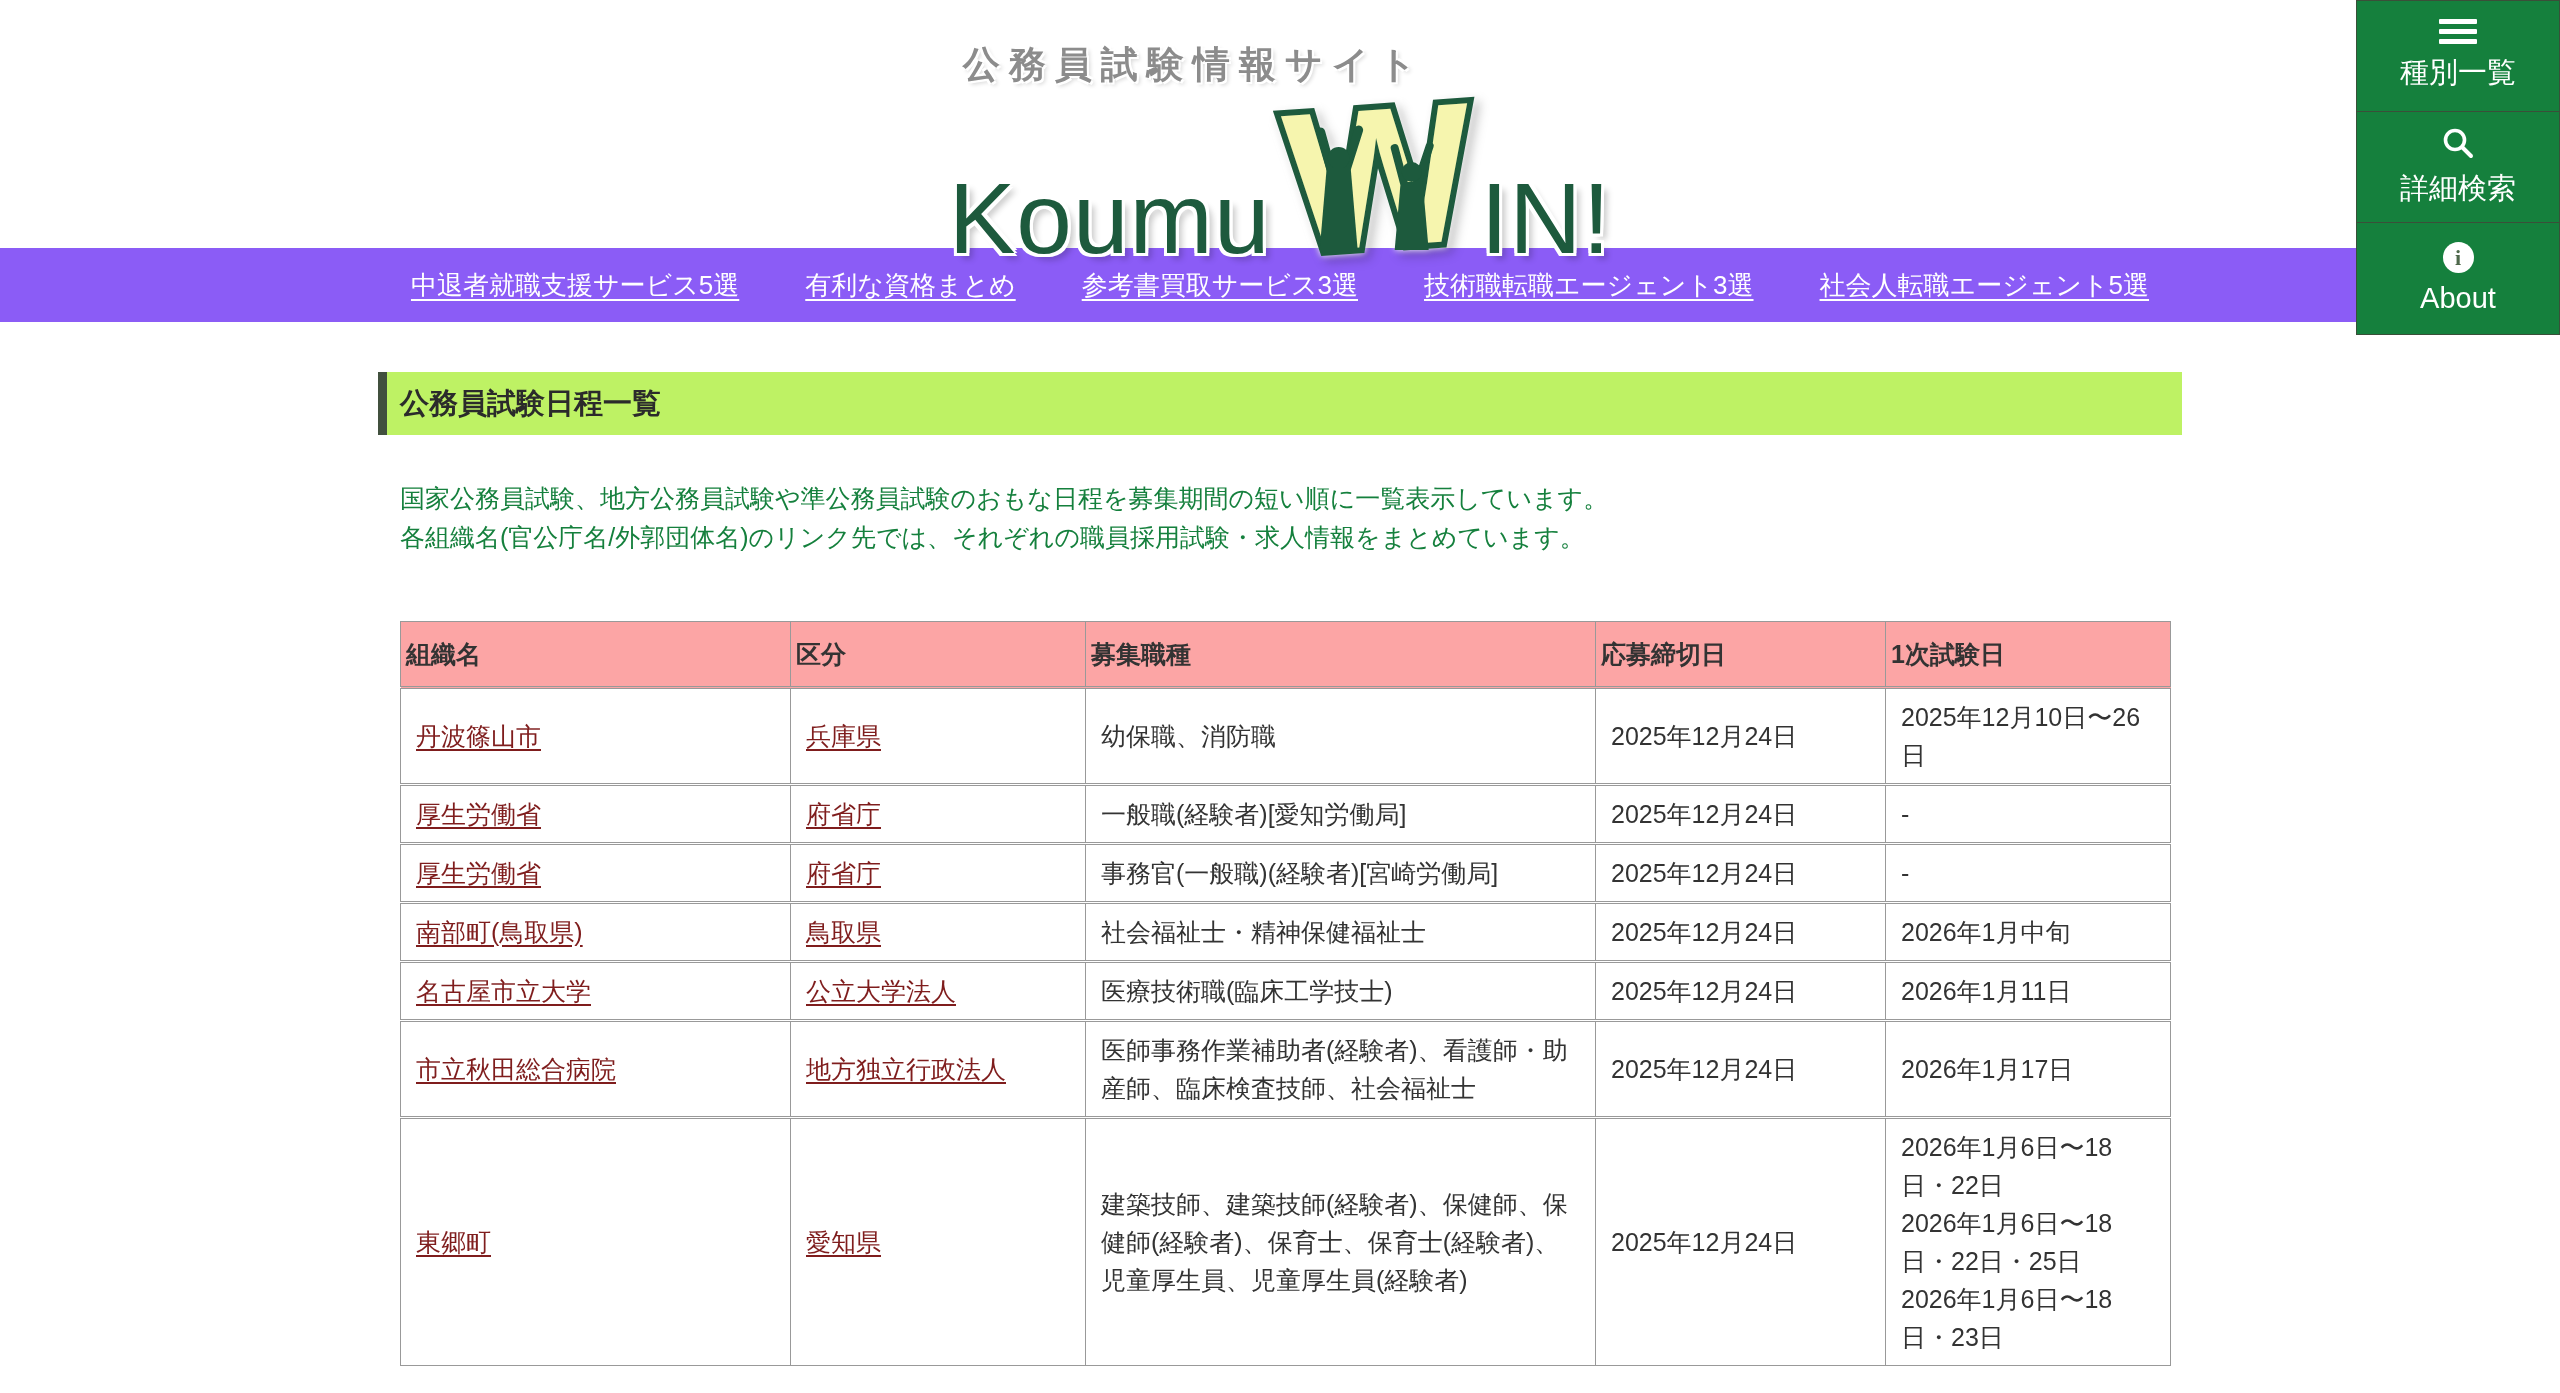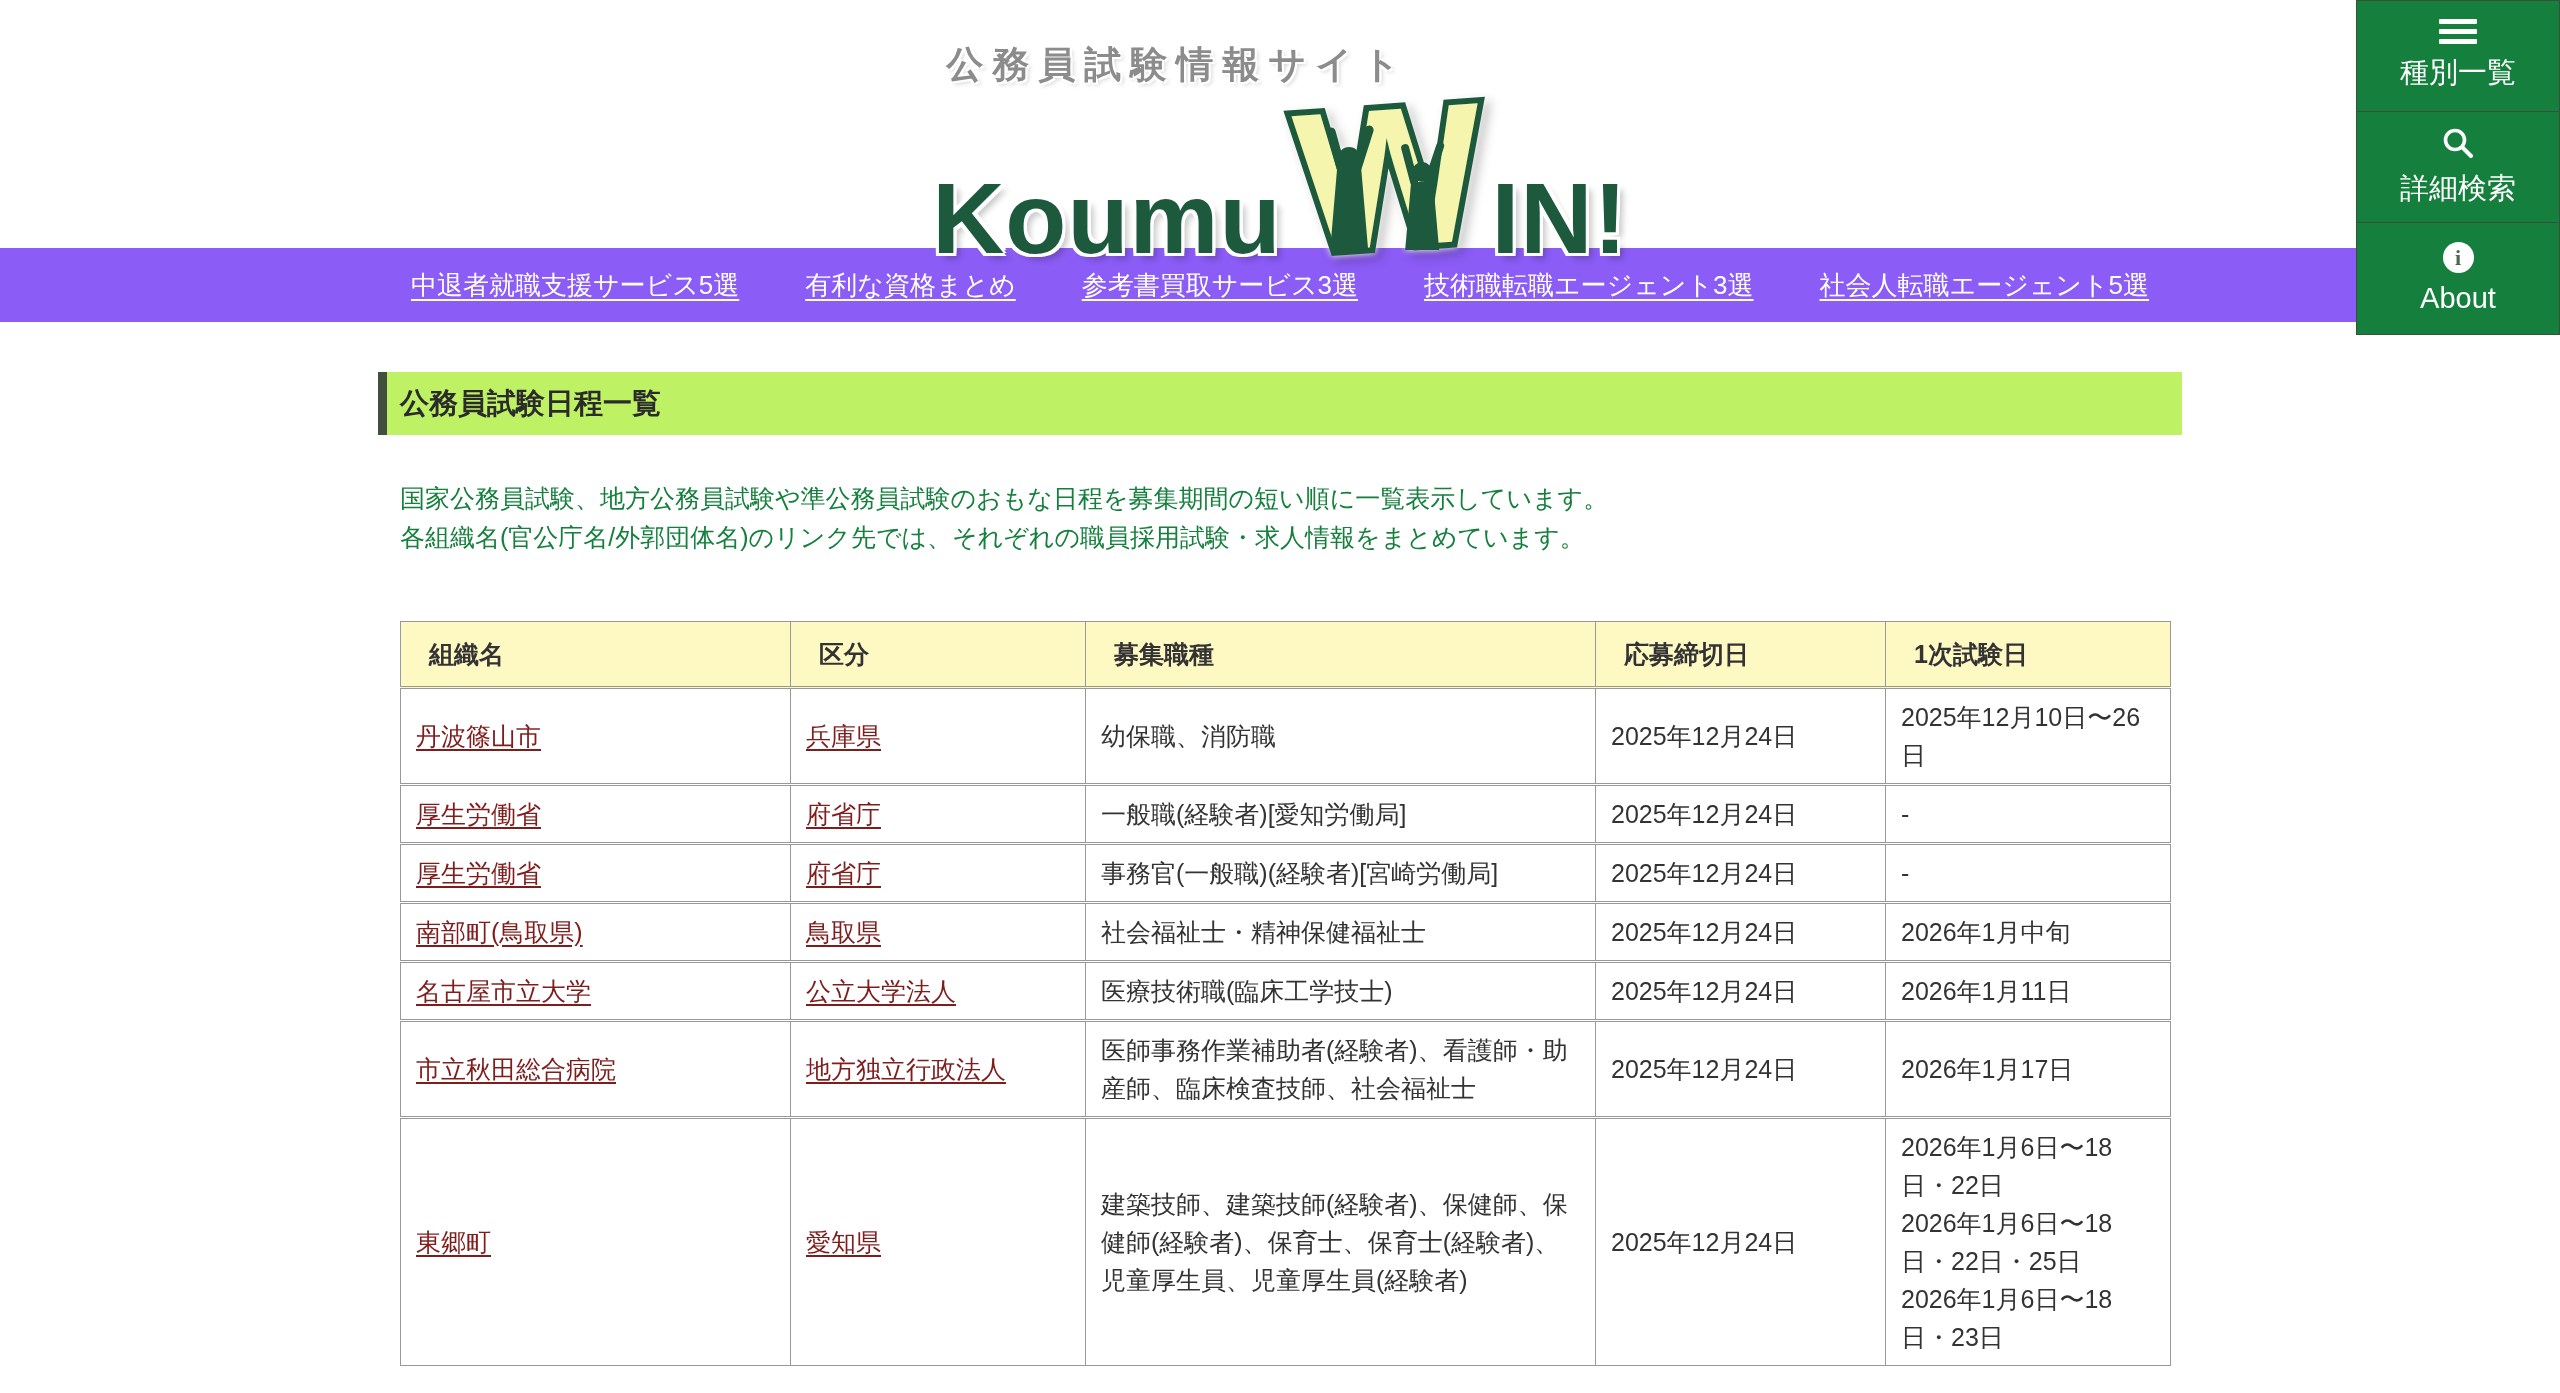--- a/index.html
+++ b/index.html
@@ -7,21 +7,21 @@
               font-family:"Liberation Sans","DejaVu Sans",sans-serif; color:#333; }
 
   
   .site-header { position:relative; height:248px; background:#fff; }
   .logo { position:absolute; top:40px; left:50%; transform:translateX(-50%);
           display:flex; flex-direction:column; align-items:flex-start; }
   .logo-tagline { font-size:37px; font-weight:bold; color:#8c8c8c; letter-spacing:9px;
                   margin-left:14px;
                   text-shadow:-2px -2px 0 #fff,2px -2px 0 #fff,-2px 2px 0 #fff,2px 2px 0 #fff, 3px 3px 4px rgba(0,0,0,.18); }
   .logo-main { display:flex; align-items:flex-end; margin-top:-2px; }
-  .logo-txt { font-size:100px; font-weight:700; color:#1d5a3d; letter-spacing:1px; line-height:1;
+  .logo-txt { font-size:100px; font-weight:400; color:#1d5a3d; letter-spacing:1px; line-height:1;
               text-shadow:-3px -3px 0 #fff,3px -3px 0 #fff,-3px 3px 0 #fff,3px 3px 0 #fff,0 -3px 0 #fff,0 3px 0 #fff,-3px 0 0 #fff,3px 0 0 #fff, 6px 6px 6px rgba(0,0,0,.22);text-align:center; }
   .logo-w-wrap { margin:0 -4px 0 2px; filter:drop-shadow(0 0 3px #fff) drop-shadow(5px 5px 5px rgba(0,0,0,.22)); }
 
   
   .main-nav { height:74px; background:#8b5cf6; display:flex; justify-content:center;
               align-items:center; gap:66px; }
   .main-nav a { color:#fff; font-size:26px; text-decoration:underline; text-underline-offset:5px; white-space:nowrap; }
 
   
   .side-menu { position:absolute; top:0; right:0; width:204px; z-index:20;
@@ -40,21 +40,21 @@
   .content { margin:50px 0 0 378px; width:1804px; }
   .page-title-bar { background:#bef264; border-left:9px solid #41503e; height:63px;
                     display:flex; align-items:center; padding-left:13px; }
   .page-title-bar h1 { font-size:29px; font-weight:bold; color:#2b2b2b; }
   .intro { margin:44px 0 0 22px; font-size:25px; line-height:39px; color:#15803d; }
 
   table.schedule { margin:64px 0 0 22px; width:1770px; border-collapse:collapse;
                    font-size:25px; line-height:38px; color:#333; table-layout:fixed; }
   .schedule th, .schedule td { border:1px solid #999; padding:9px 15px; vertical-align:middle;
                                text-align:left; overflow-wrap:break-word; }
-  .schedule thead th { background:#fef9c3; font-weight:bold; padding:13px 28px; }
+  .schedule thead th { background:#fca5a5; font-weight:bold; padding:13px 5px; }
   .schedule tbody tr { border-top:3px double #999; }
   .schedule thead tr { border-bottom:3px double #999; }
   .schedule a { color:#7f1d1d; text-decoration:underline; text-underline-offset:4px; }
 </style>
 </head>
 <body>
 
 <div class="side-menu">
   <div class="side-item">
     <div class="burger">

